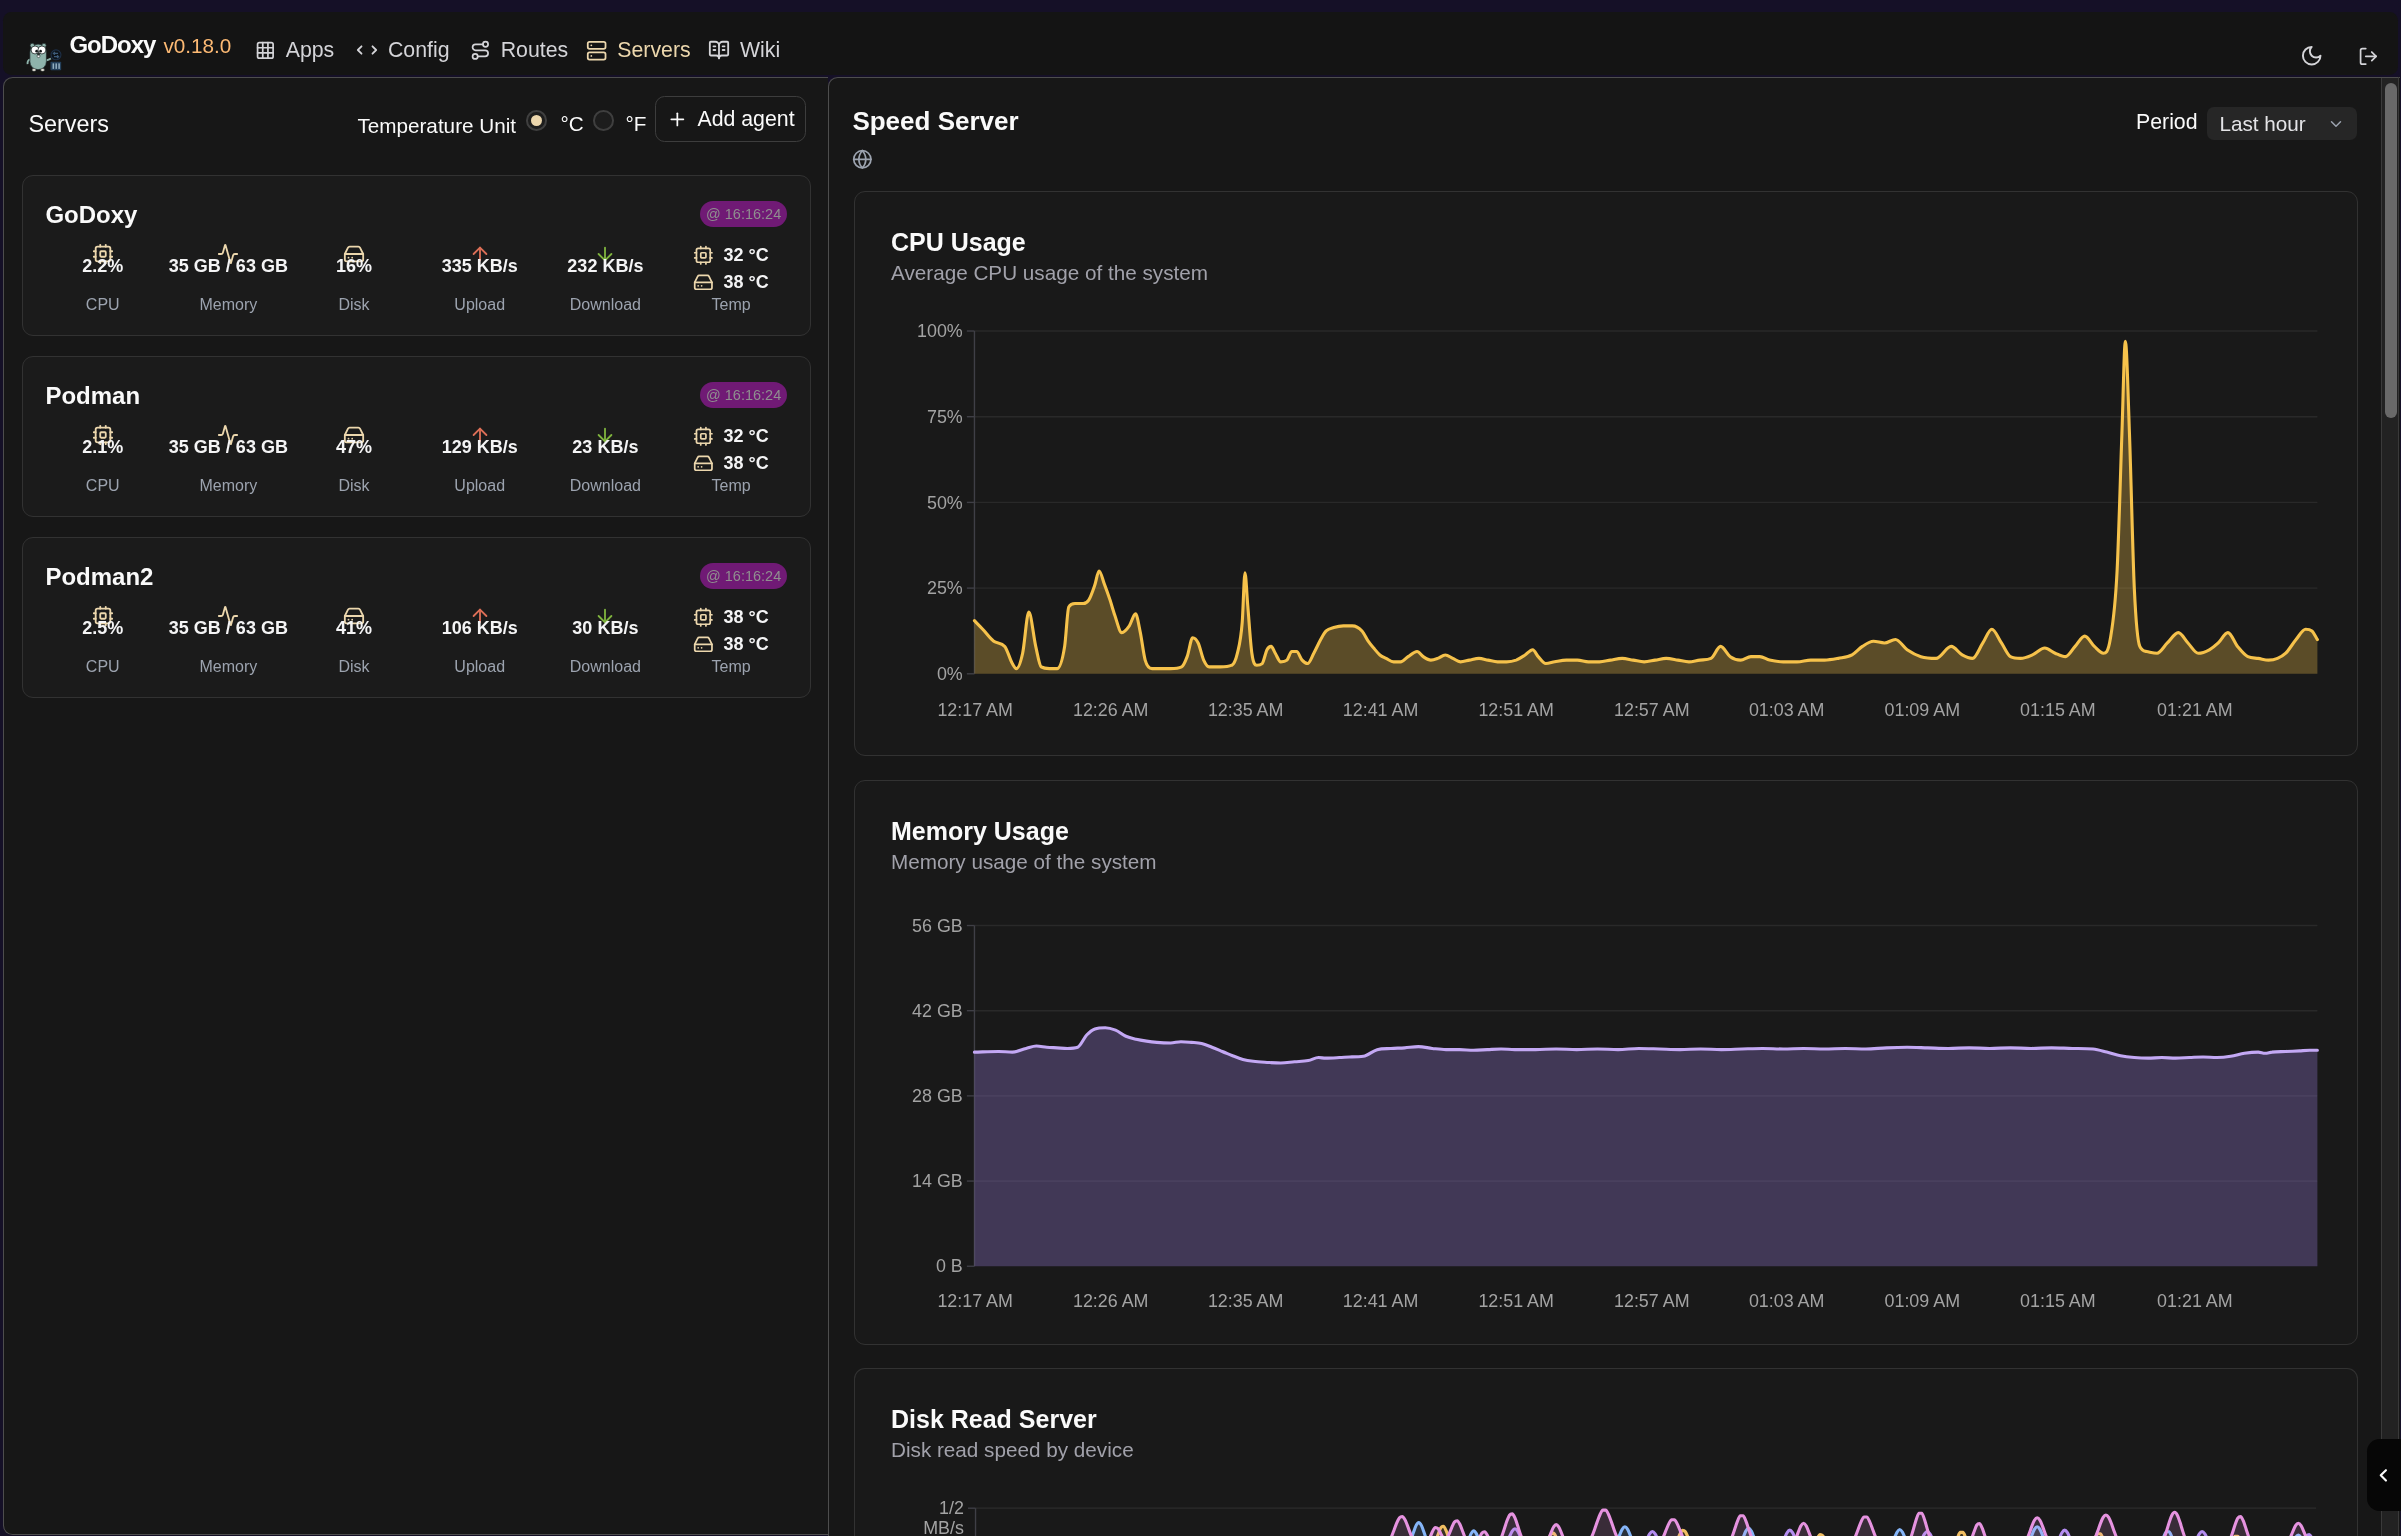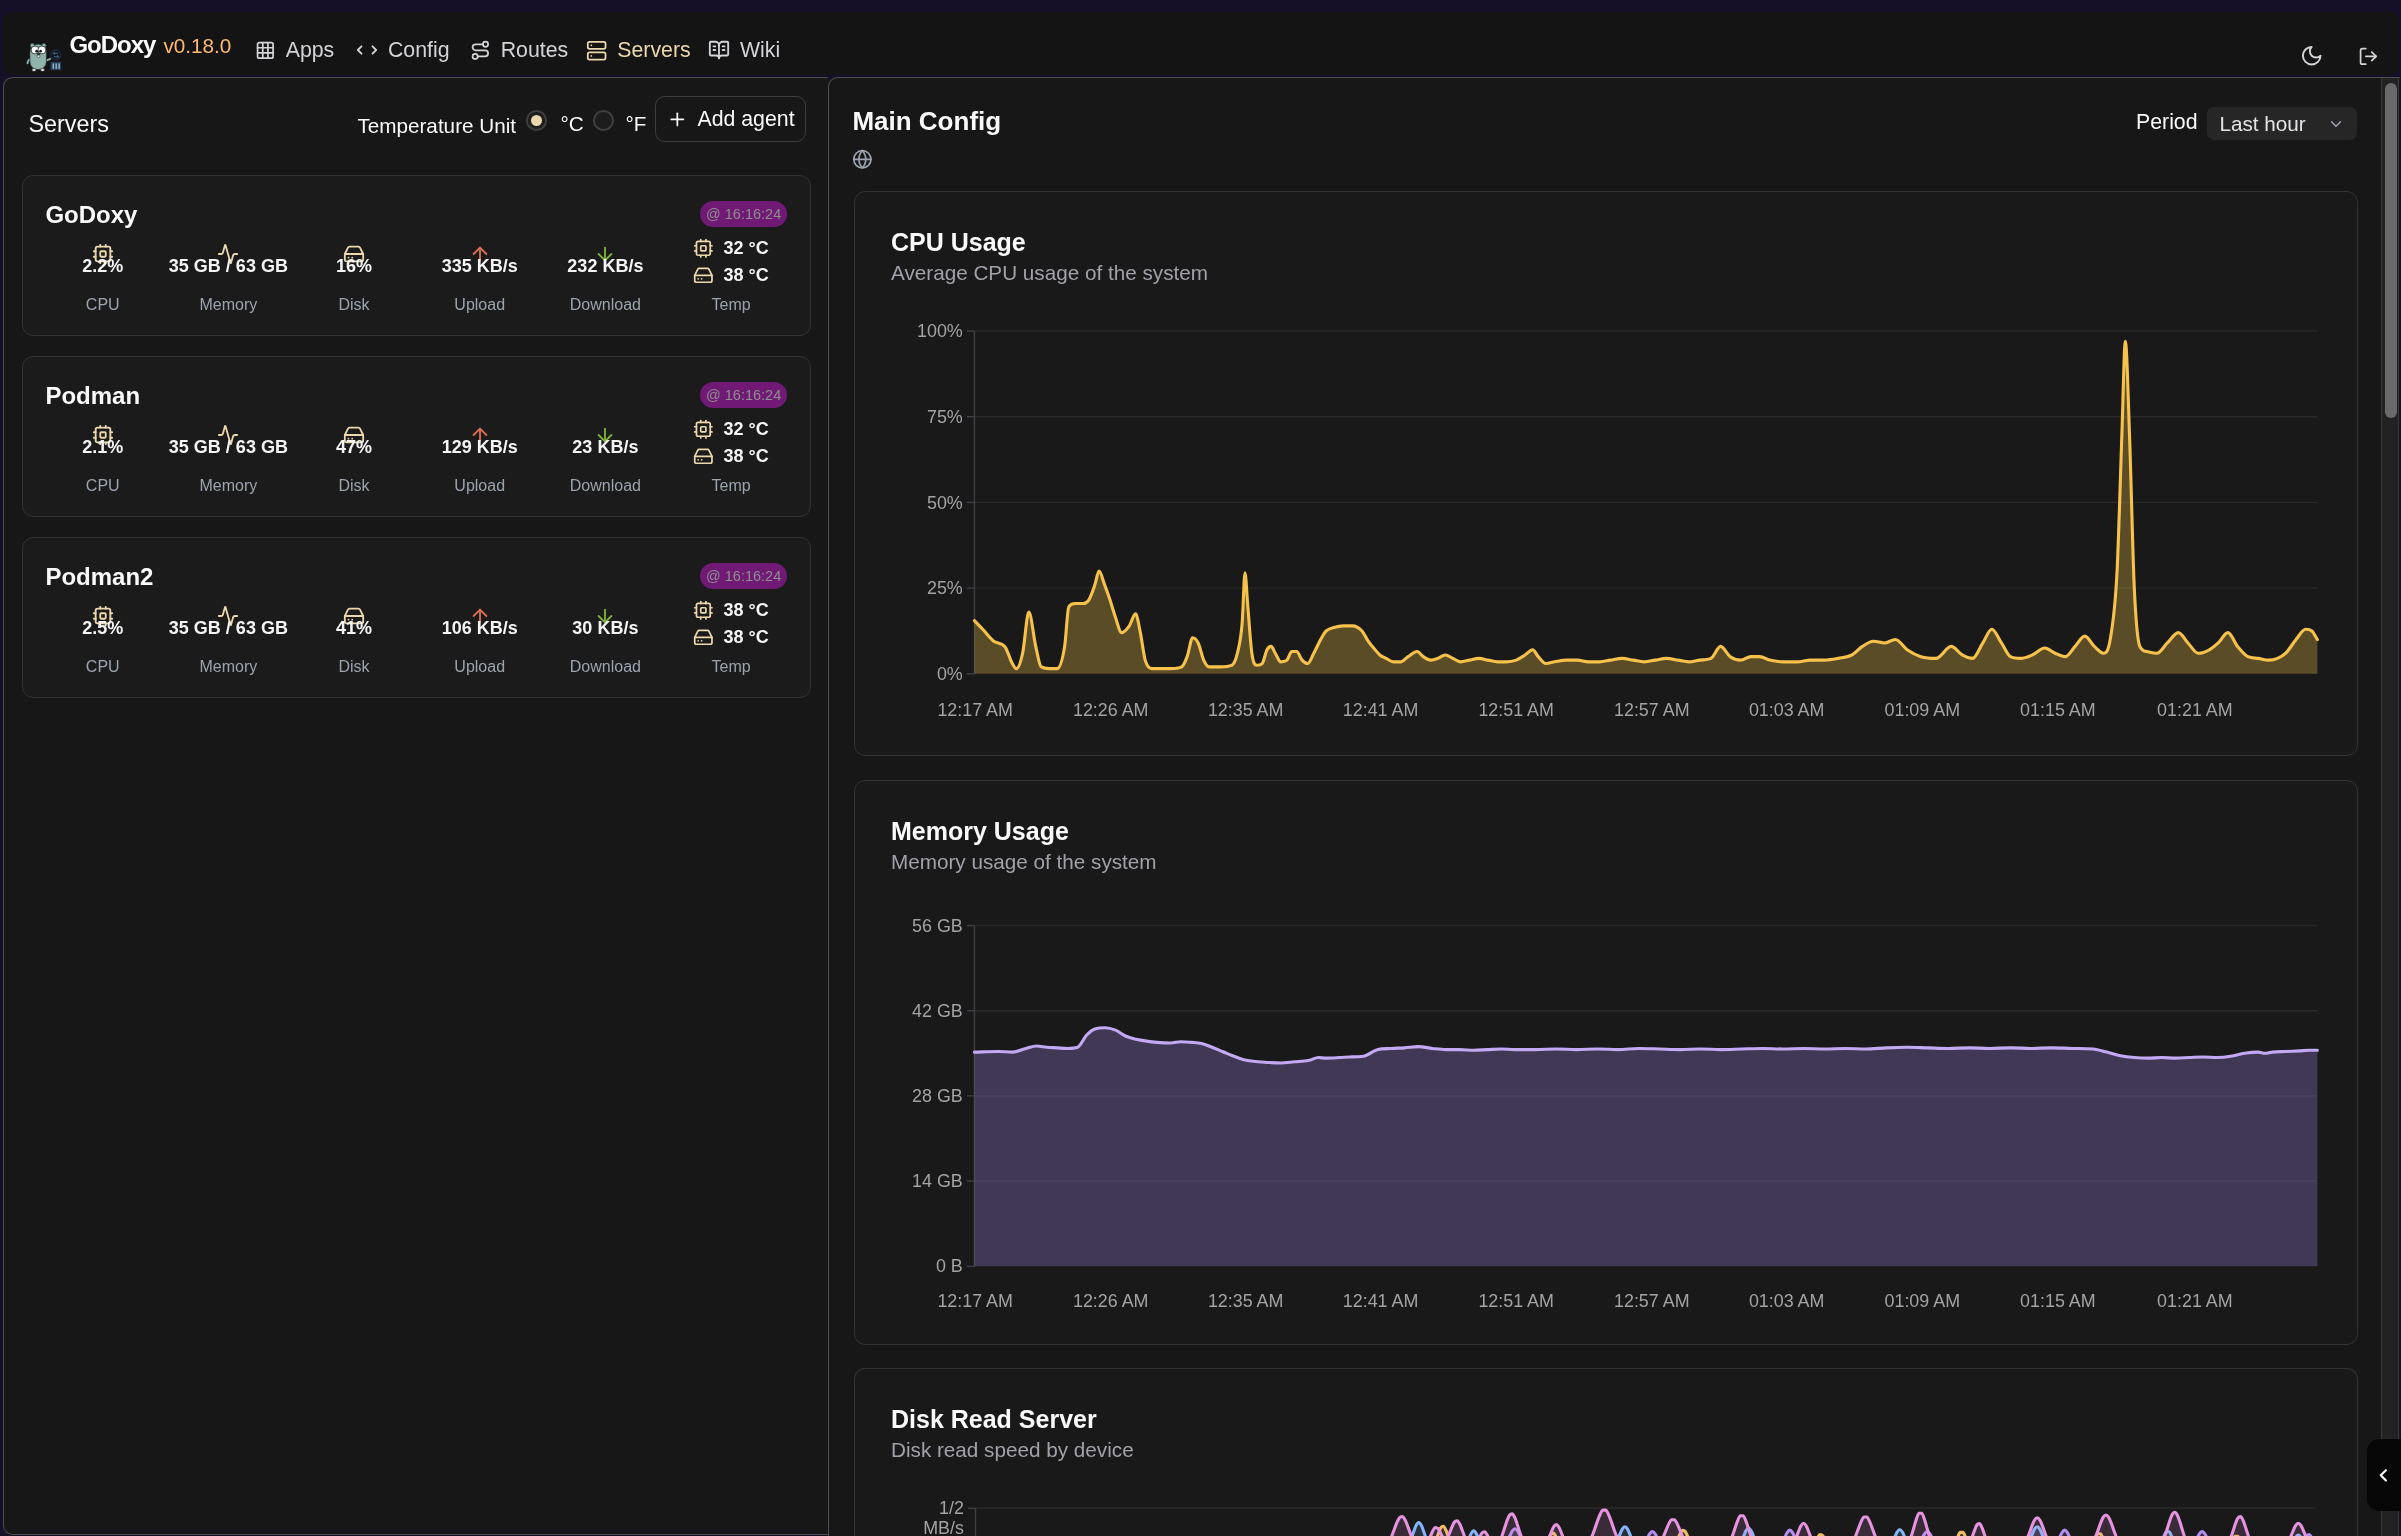--- a/index.html
+++ b/index.html
@@ -30,21 +30,21 @@
 .scard .nm { position:absolute; left:22px; top:25.5px; font-size:24px; line-height:26px; font-weight:600; color:#fafafa; }
 .scard .badge { position:absolute; right:23px; top:25px; height:26px; line-height:26px; padding:0 6.2px; border-radius:13px; background:#701a75; color:#8f8f8f; font-size:14.5px; }
 .stats { position:absolute; left:16.5px; right:16.5px; top:0; bottom:0; display:grid; grid-template-columns:repeat(6,1fr); }
 .st { position:relative; }
 .st > .ic { position:absolute; left:50%; transform:translateX(-50%); top:67px; color:#ecd7ad; }
 .st .ic.red { color:#dd6f57; }
 .st .ic.grn { color:#7fb33e; }
 .st .trow .ic { position:static; transform:none; color:#ecd7ad; }
 .st .v { position:absolute; left:0; right:0; top:80px; text-align:center; font-size:18px; line-height:20.7px; font-weight:600; color:#f4f4f5; white-space:nowrap; }
 .st .l { position:absolute; left:0; right:0; top:119px; text-align:center; font-size:16px; line-height:19px; color:#9ca3af; }
-.st .trow { position:absolute; left:0; right:0; height:27.5px; display:flex; align-items:flex-start; justify-content:center; gap:9.6px; color:#ecd7ad; }
+.st .trow { position:absolute; left:0; right:0; height:27.5px; display:flex; align-items:flex-end; justify-content:center; gap:9.6px; color:#ecd7ad; }
 .st .trow .tv { font-size:18px; font-weight:600; color:#f4f4f5; }
 
 
 #rp .title { position:absolute; left:23.4px; top:27.5px; font-size:26px; font-weight:600; color:#fafafa; }
 #rp .period { position:absolute; left:1307px; top:32px; font-size:21.3px; font-weight:500; color:#fafafa; }
 #sel { position:absolute; left:1378px; top:29px; width:150px; height:33px; background:#262626; border-radius:6.9px; color:#e4e4e7; font-size:20.7px; display:flex; align-items:center; padding:0 12.4px; justify-content:space-between; }
 .ccard { position:absolute; left:25px; width:1504px; height:565px; background:#191919; border:1.4px solid #323232; border-radius:11px; }
 .ccard .t { position:absolute; left:36px; top:36px; font-size:25px; font-weight:600; color:#fafafa; }
 .ccard .s { position:absolute; left:36px; top:69px; font-size:20.7px; color:#a1a1aa; }
 .ccard svg.chart { position:absolute; left:-1.4px; top:-1.4px; }
@@ -391,21 +391,21 @@
               <line x1="10" x2="10.01" y1="16" y2="16"></line>
             </svg>
             <span class="tv">38 °C</span>
           </div>
           <div class="l">Temp</div>
         </div>
     </div>
   </div>
 </div>
 <div id="rp">
-  <div class="title">Main Config</div>
+  <div class="title">Speed Server</div>
   <svg class="abs ic" style="left:23px;top:71px;color:#9ca3af" width="20.7" height="20.7" viewBox="0 0 24 24" fill="none" stroke="currentColor" stroke-width="2" stroke-linecap="round" stroke-linejoin="round">
       <circle cx="12" cy="12" r="10"></circle>
       <path d="M12 2a14.5 14.5 0 0 0 0 20 14.5 14.5 0 0 0 0-20"></path>
       <path d="M2 12h20"></path>
     </svg>
   <div class="period">Period</div>
   <div id="sel">
       <span>Last hour</span>
       <svg class="ic" width="18" height="18" viewBox="0 0 24 24" fill="none" stroke="#9ca3af" stroke-width="2" stroke-linecap="round" stroke-linejoin="round">
         <path d="m6 9 6 6 6-6"></path>

